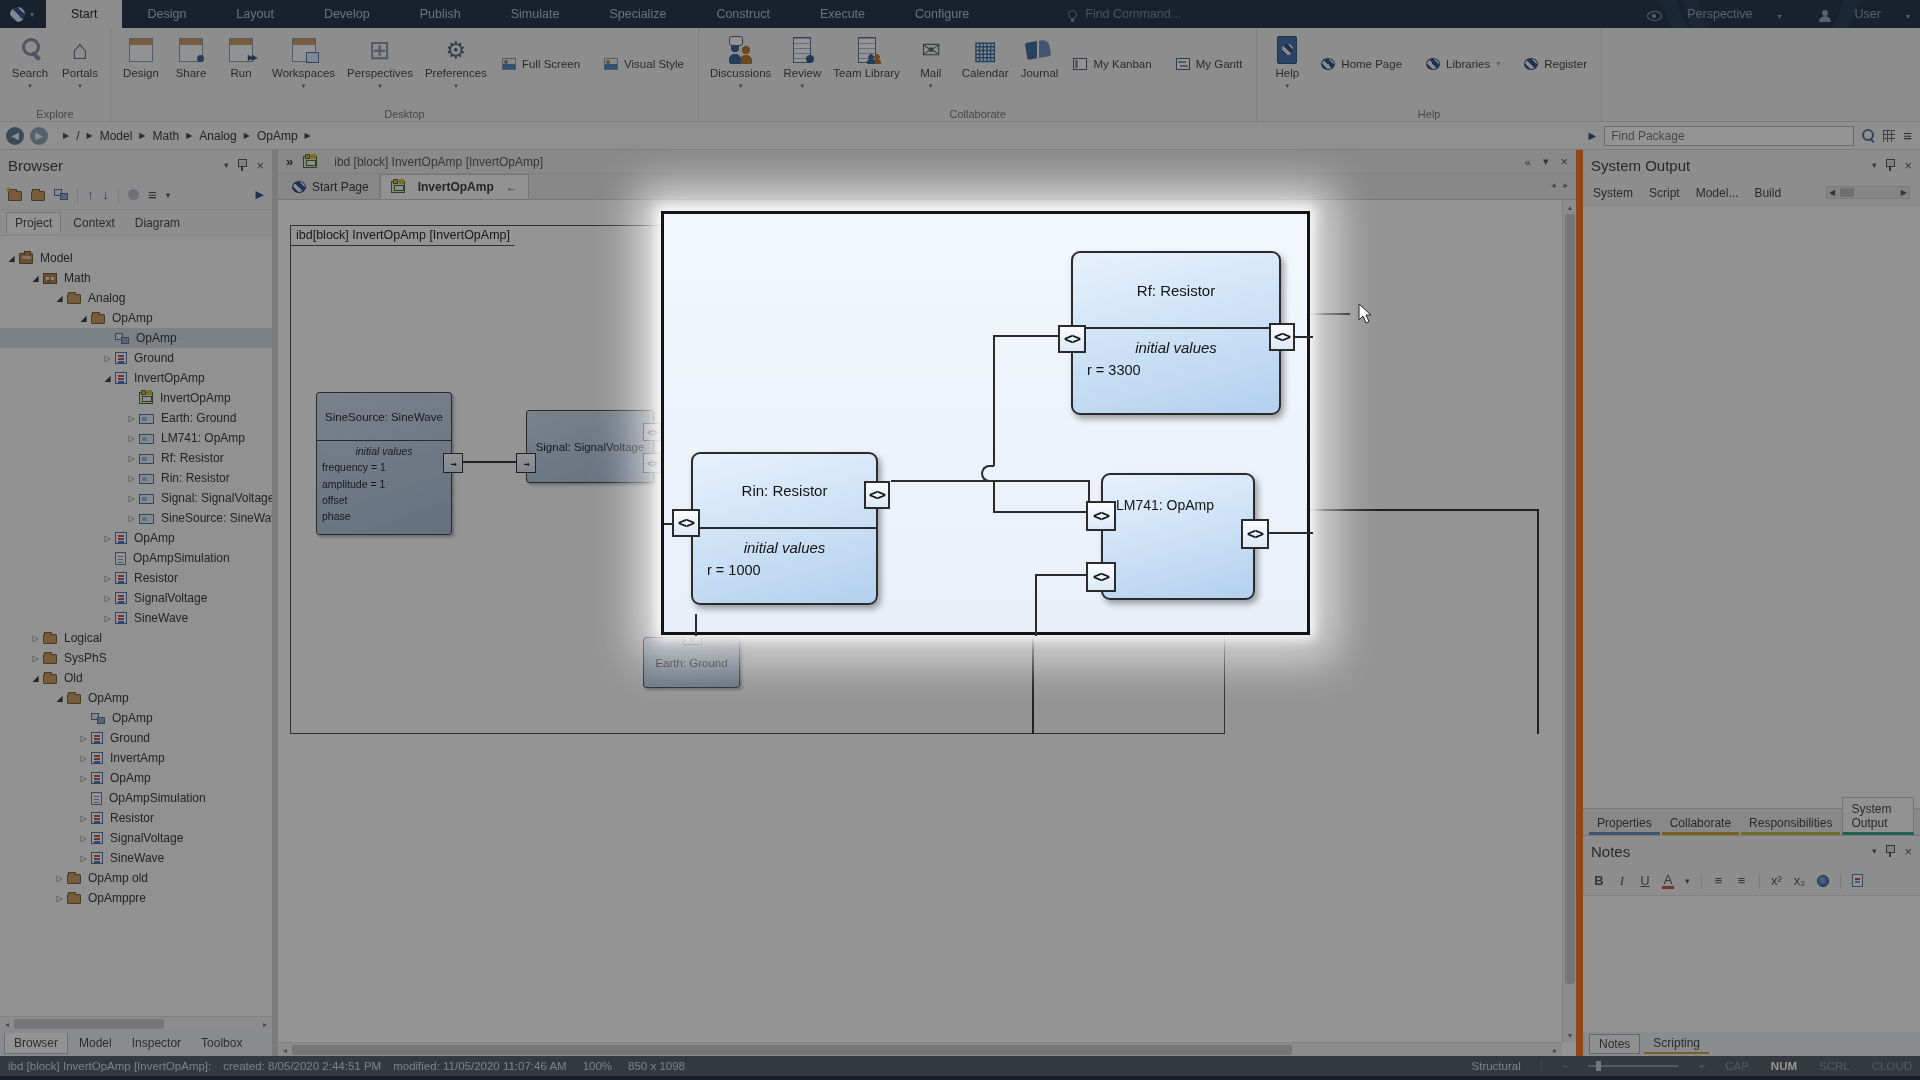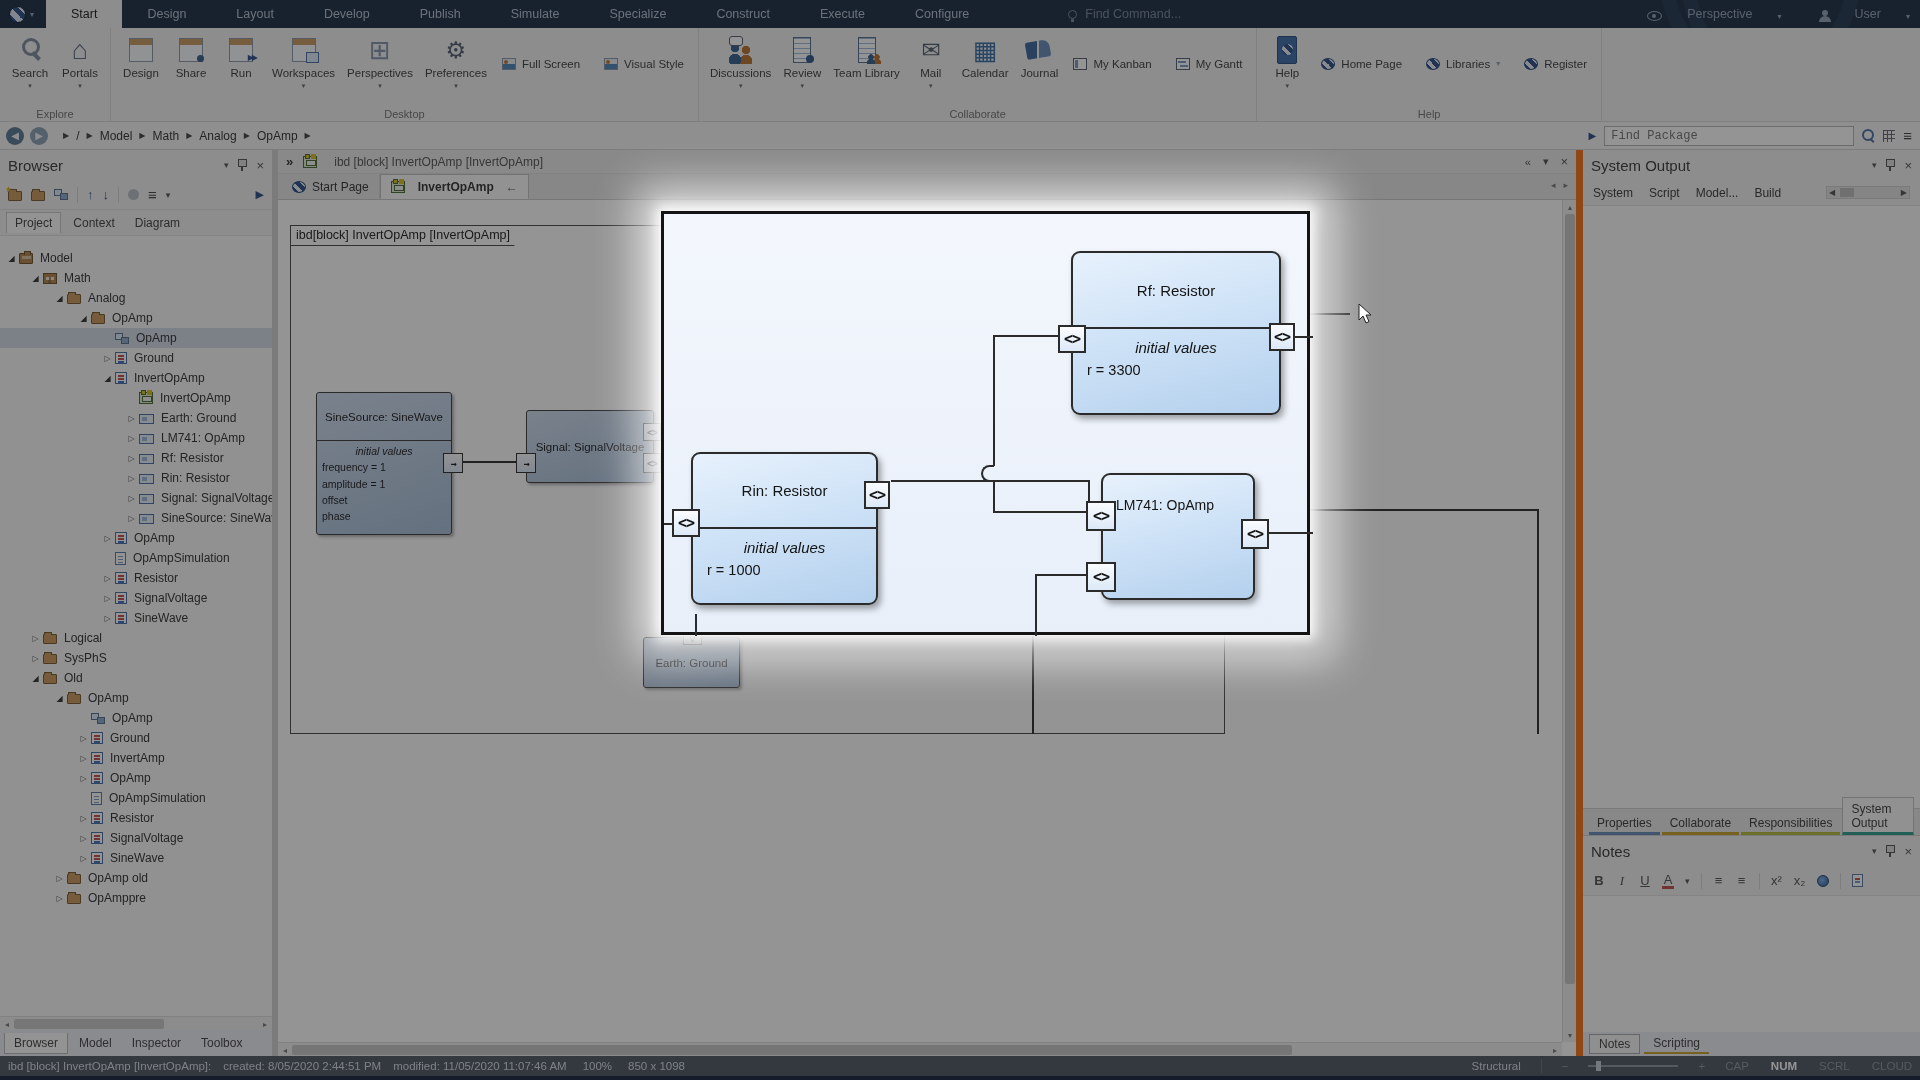--- a/index.html
+++ b/index.html
@@ -74,21 +74,21 @@
   .gantt-icon::before{content:"";position:absolute;left:1px;top:2px;width:8px;height:2px;background:#7a9cc6;box-shadow:2px 4px 0 #7a9cc6}
   .ea-icon{border-radius:50%;border:1px solid #24477b;background:linear-gradient(45deg,#2d4f86 25%,#e8eef6 25% 50%,#2d4f86 50% 75%,#e8eef6 75%)}
 
   
   .navbar{height:28px;background:#f6f6f6;border-bottom:1px solid #d4d4d4;display:flex;align-items:center;font-size:12px;color:#333}
   .navcirc{width:18px;height:18px;border-radius:50%;background:#5a7891;color:#eef3f8;font-size:10px;display:flex;align-items:center;justify-content:center;margin-left:6px}
   .navcirc.fwd{background:#8aa0b2}
   .bc-sep{font-size:8px;color:#444;margin:0 7px}
   .bc-item{cursor:default}
   .nav-right{margin-left:auto;display:flex;align-items:center;gap:8px;margin-right:8px}
-  .fp-input{width:250px;height:20px;border:1px solid #b5b5b5;background:#fff;font-size:12px;padding:0 6px;color:#3b82f6;font-family:Liberation Mono, monospace}
+  .fp-input{width:250px;height:20px;border:1px solid #b5b5b5;background:#fff;font-size:12px;padding:0 6px;color:#3b82f6;font-family:Liberation Sans, sans-serif}
   .i-mag{width:13px;height:13px;position:relative}
   .i-mag::before{content:"";position:absolute;left:0;top:0;width:8px;height:8px;border:2px solid #4a6fa5;border-radius:50%}
   .i-mag::after{content:"";position:absolute;left:9px;top:9px;width:2px;height:5px;background:#4a6fa5;transform:rotate(-45deg)}
   .i-grid{width:12px;height:12px;background-image:linear-gradient(#667 1.5px,transparent 1.5px),linear-gradient(90deg,#667 1.5px,transparent 1.5px);background-size:4px 4px}
   .i-burger{color:#444;font-size:15px;line-height:1}
 
   
   .workspace{flex:1;display:flex;min-height:0;background:#e9e9e9}
   .splitter{width:6px;background:#d2d2d2}
   .panelhdr{height:30px;display:flex;align-items:center;padding:0 8px;font-size:15px;color:#3c3c3c;background:#f2f2f2}

